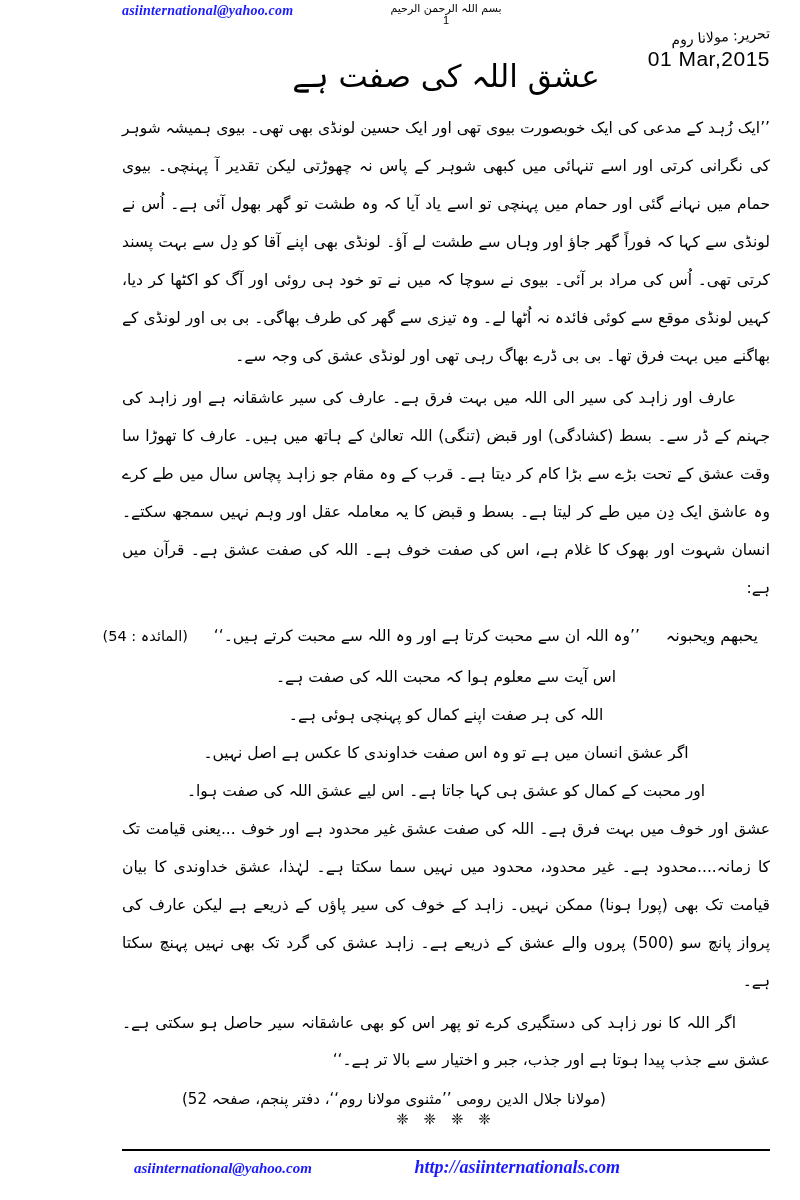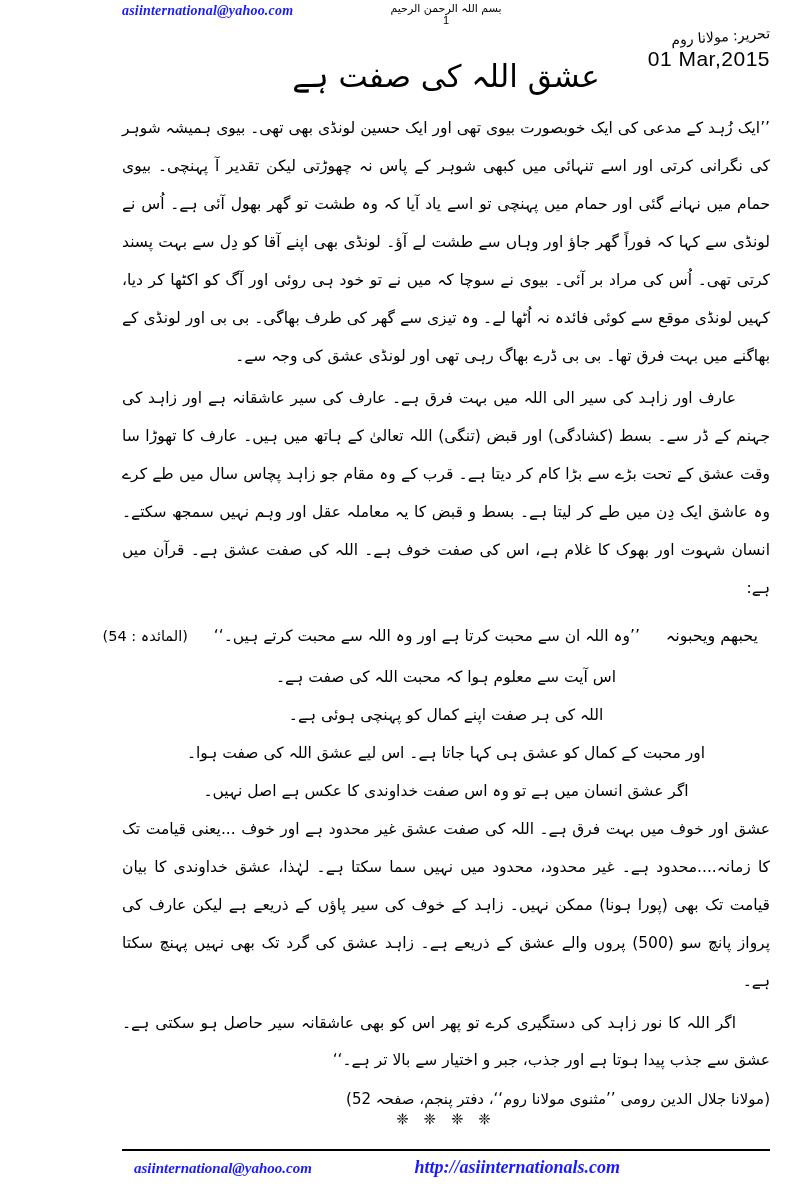--- a/index.html
+++ b/index.html
@@ -148,21 +148,21 @@
     font-size: 15.5px;
     line-height: 2.45;
     text-align: center;
     margin: 0;
     color: #000000;
   }
 
   
   .citation {
     direction: rtl;
-    text-align: right;
+    text-align: left;
     font-family: "DejaVu Sans", sans-serif;
     font-size: 15px;
     margin: 10px 0 0 0;
     padding-left: 60px;
     color: #000000;
   }
   .ornaments {
     text-align: center;
     font-size: 15px;
     letter-spacing: 5px;
@@ -239,22 +239,22 @@
     <p class="para indent">عارف اور زاہد کی سیر الی اللہ میں بہت فرق ہے۔ عارف کی سیر عاشقانہ ہے اور زاہد کی جہنم کے ڈر سے۔ بسط (کشادگی) اور قبض (تنگی) اللہ تعالیٰ کے ہاتھ میں ہیں۔ عارف کا تھوڑا سا وقت عشق کے تحت بڑے سے بڑا کام کر دیتا ہے۔ قرب کے وہ مقام جو زاہد پچاس سال میں طے کرے وہ عاشق ایک دِن میں طے کر لیتا ہے۔ بسط و قبض کا یہ معاملہ عقل اور وہم نہیں سمجھ سکتے۔ انسان شہوت اور بھوک کا غلام ہے، اس کی صفت خوف ہے۔ اللہ کی صفت عشق ہے۔ قرآن میں ہے:</p>
 
     <div class="verse-row">
       <span class="verse-arabic">یحبھم ویحبونہ</span>
       <span class="verse-urdu">’’وہ اللہ ان سے محبت کرتا ہے اور وہ اللہ سے محبت کرتے ہیں۔‘‘</span>
       <span class="verse-ref">(المائدہ : 54)</span>
     </div>
 
     <p class="centerline">اس آیت سے معلوم ہوا کہ محبت اللہ کی صفت ہے۔</p>
     <p class="centerline">اللہ کی ہر صفت اپنے کمال کو پہنچی ہوئی ہے۔</p>
+    <p class="centerline">اگر عشق انسان میں ہے تو وہ اس صفت خداوندی کا عکس ہے اصل نہیں۔</p>
     <p class="centerline">اور محبت کے کمال کو عشق ہی کہا جاتا ہے۔ اس لیے عشق اللہ کی صفت ہوا۔</p>
-    <p class="centerline">اگر عشق انسان میں ہے تو وہ اس صفت خداوندی کا عکس ہے اصل نہیں۔</p>
 
     <p class="para">عشق اور خوف میں بہت فرق ہے۔ اللہ کی صفت عشق غیر محدود ہے اور خوف ...یعنی قیامت تک کا زمانہ....محدود ہے۔ غیر محدود، محدود میں نہیں سما سکتا ہے۔ لہٰذا، عشق خداوندی کا بیان قیامت تک بھی (پورا ہونا) ممکن نہیں۔ زاہد کے خوف کی سیر پاؤں کے ذریعے ہے لیکن عارف کی پرواز پانچ سو (500) پروں والے عشق کے ذریعے ہے۔ زاہد عشق کی گرد تک بھی نہیں پہنچ سکتا ہے۔</p>
 
     <p class="para indent">اگر اللہ کا نور زاہد کی دستگیری کرے تو پھر اس کو بھی عاشقانہ سیر حاصل ہو سکتی ہے۔ عشق سے جذب پیدا ہوتا ہے اور جذب، جبر و اختیار سے بالا تر ہے۔‘‘</p>
 
     <p class="citation">(مولانا جلال الدین رومی ’’مثنوی مولانا روم‘‘، دفتر پنجم، صفحہ 52)</p>
 
     <div class="ornaments">❈ ❈ ❈ ❈</div>
 
   </div>

